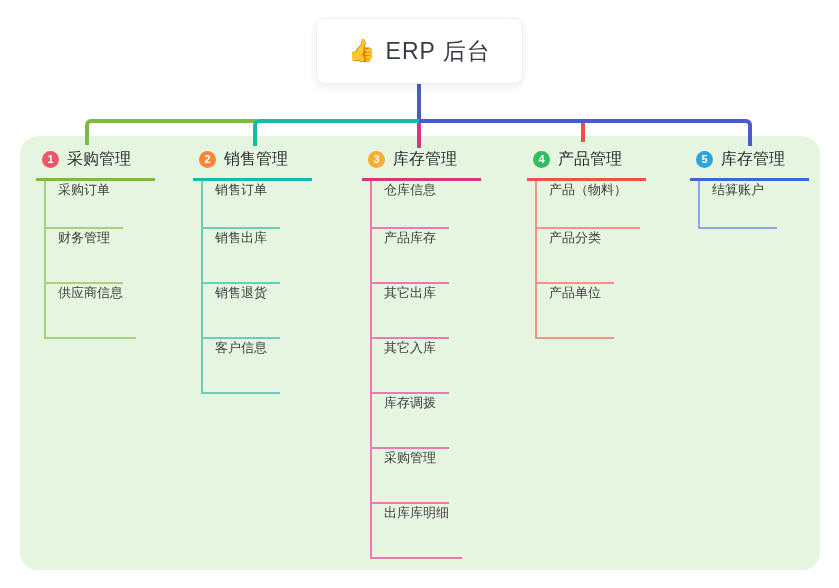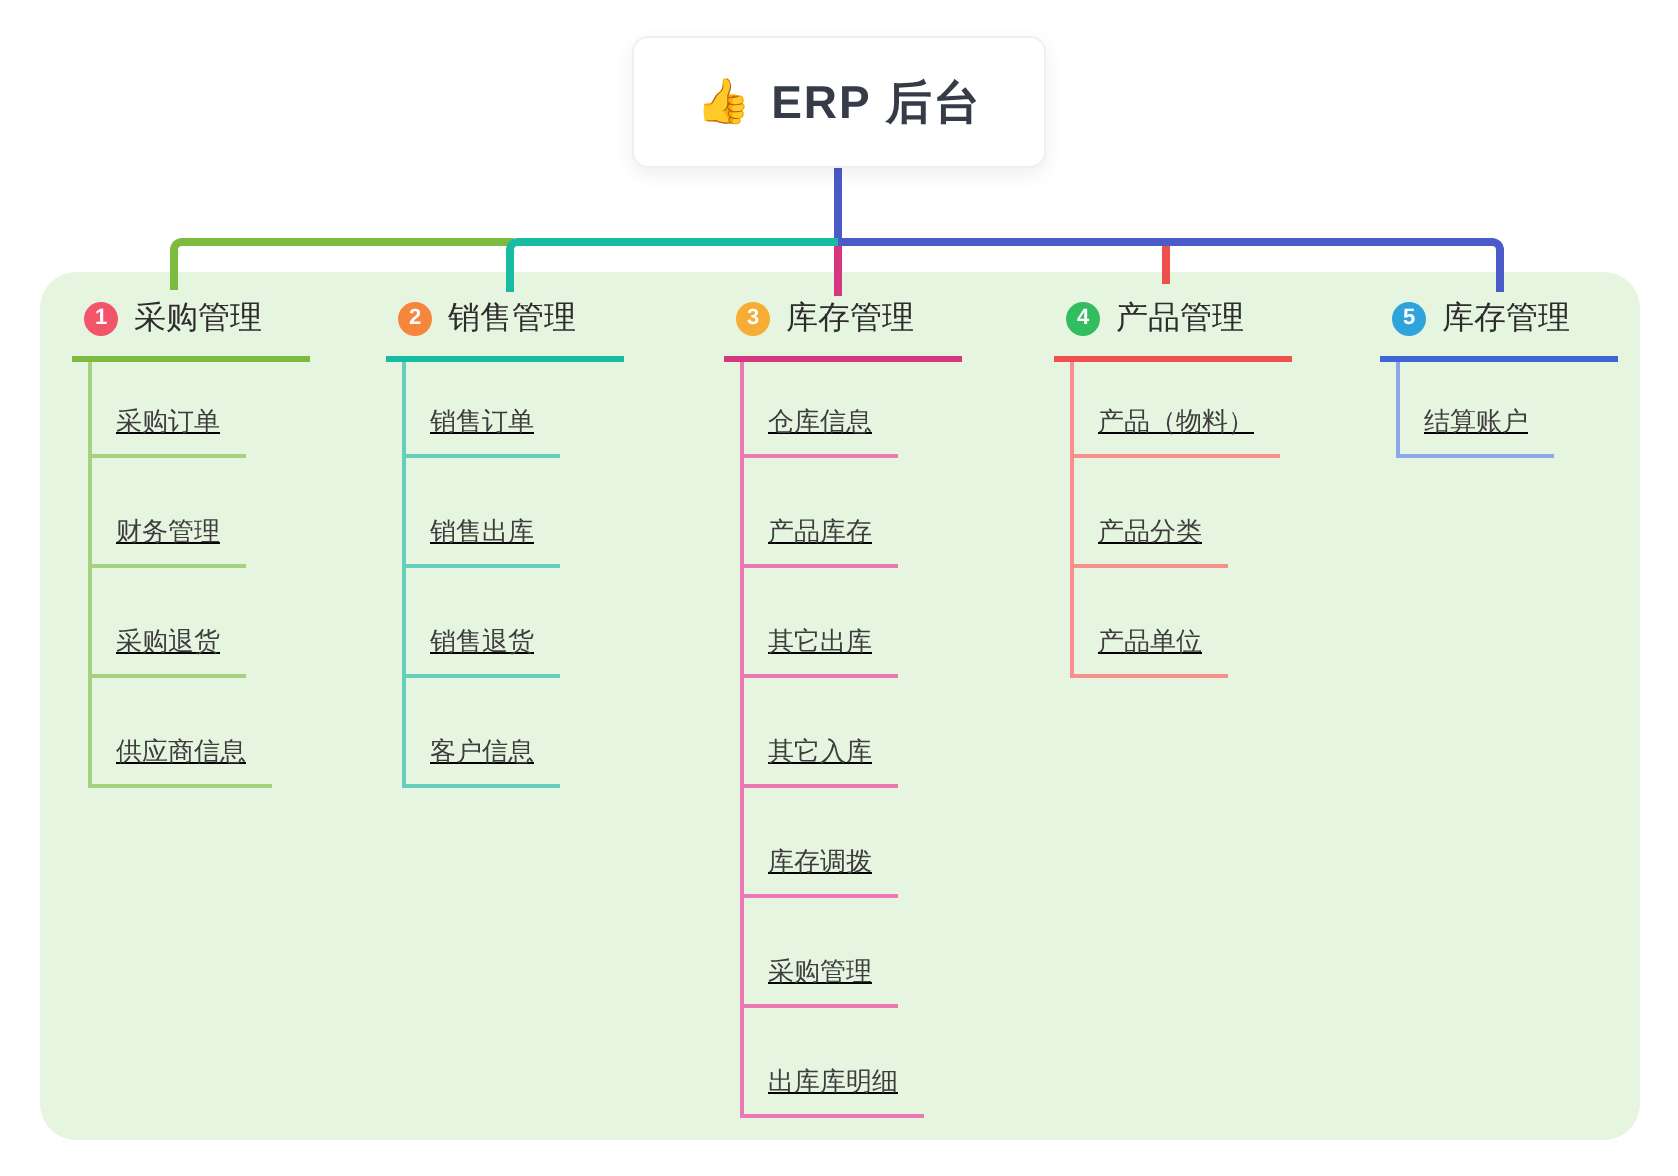--- a/index.html
+++ b/index.html
@@ -10,21 +10,21 @@
   
   .board { position:absolute; left:20px; top:136px; width:800px; height:434px;
     border-radius:18px; background:#E5F5E0; }
 
   
   .root-node { position:absolute; left:316px; top:18px; width:207px; height:66px;
     background:#ffffff; border:1px solid #efefef; border-radius:8px;
     box-shadow:0 3px 10px rgba(0,0,0,0.07);
     display:flex; align-items:center; justify-content:center; gap:10px; }
   .root-emoji { font-size:22px; color:#E8A33D; line-height:1; }
-  .root-label { font-size:23px; color:#363c47; font-weight:700; letter-spacing:1px; }
+  .root-label { font-size:23px; color:#363c47; font-weight:400; letter-spacing:1px; }
 
   
   .line { position:absolute; }
   .stem        { left:417px; top:83px;  width:4px;  height:38px; }
   .elbow-left1 { left:85px;  top:119px; width:172px; height:26px;
                  border-left:4px solid; border-top:4px solid; border-top-left-radius:6px; }
   .elbow-left2 { left:253px; top:119px; width:166px; height:27px;
                  border-left:4px solid; border-top:4px solid; border-top-left-radius:6px; }
   .elbow-right { left:419px; top:119px; width:333px; height:27px;
                  border-right:4px solid; border-top:4px solid; border-top-right-radius:6px; }
@@ -38,22 +38,22 @@
   .branch-title { display:inline-flex; align-items:center; gap:8px;
     padding:0 24px 8px 6px; border-bottom:3px solid var(--c); cursor:default; }
   .badge { width:17px; height:17px; border-radius:50%; background:var(--bc);
     color:#fff; font-size:11px; font-weight:bold;
     display:flex; align-items:center; justify-content:center; line-height:1; }
   .branch-label { font-size:16px; font-weight:500; color:#2d2d2d; white-space:nowrap; }
 
   .children { position:relative; margin-left:8px; }
   .children::before { content:""; position:absolute; left:0; top:0; bottom:0;
     width:2px; background:var(--lc); }
-  .child { height:55px; width:max-content; display:flex; align-items:flex-end;
-    padding:0 13px 7px 14px; border-bottom:2px solid var(--lc);text-decoration:underline; }
+  .child { height:55px; width:max-content; display:flex; align-items:flex-start;
+    padding:0 13px 7px 14px; border-bottom:2px solid var(--lc); }
   .child:first-child { height:48px; }
   .child span { font-size:13px; color:#3d3d3d; white-space:nowrap; }
 </style>
 </head>
 <body>
 
 <div class="canvas">
 
   <div class="board" style="background: rgb(229, 245, 224);"></div>
 
@@ -73,23 +73,20 @@
     <div class="branch-title">
       <span class="badge">1</span>
       <span class="branch-label">采购管理</span>
     </div>
     <div class="children">
       <div class="child">
           <span>采购订单</span>
         </div>
       <div class="child">
           <span>财务管理</span>
-        </div>
-      <div class="child">
-          <span>采购退货</span>
         </div>
       <div class="child">
           <span>供应商信息</span>
         </div>
     </div>
   </div>
 
   <div class="branch b1" style="--c: #17BCA3; --lc: #67CEBD; --bc: #F6863C;">
     <div class="branch-title">
       <span class="badge">2</span>

